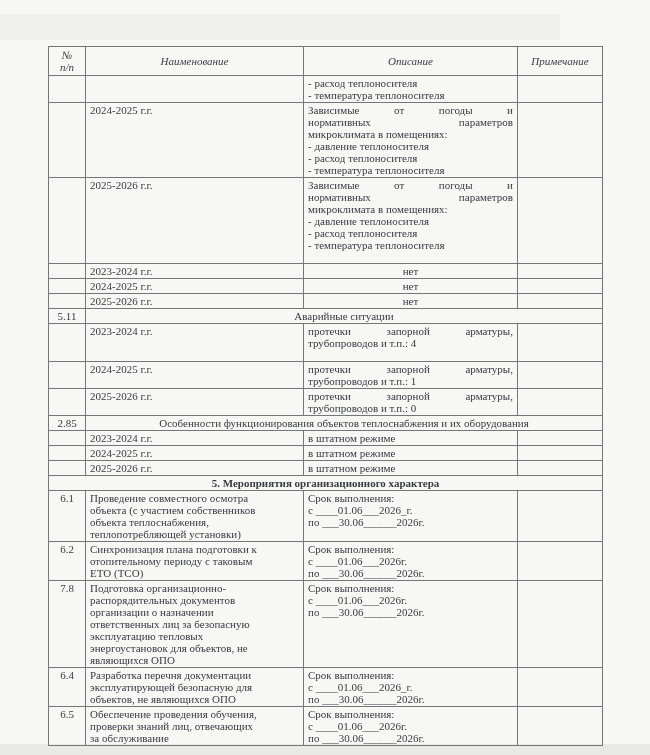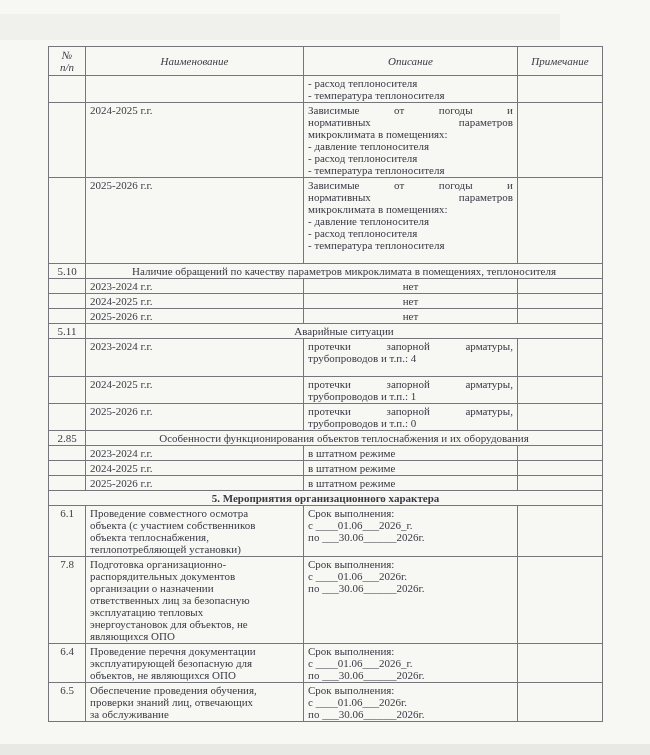--- a/index.html
+++ b/index.html
@@ -103,24 +103,20 @@
           <div class="a-f">Зависимые от погоды и</div>
           <div class="a-f">нормативных параметров</div>
           <div class="a-l">микроклимата в помещениях:</div>
           <div class="a-l">- давление теплоносителя</div>
           <div class="a-l">- расход теплоносителя</div>
           <div class="a-l">- температура теплоносителя</div>
         </td>
         <td class="c-note"></td>
       </tr>
       <tr>
-        <td class="c-num">5.10</td>
-        <td class="c-span" colspan="3">Наличие обращений по качеству параметров микроклимата в помещениях, теплоносителя</td>
-      </tr>
-      <tr>
         <td class="c-num"></td>
         <td class="c-name">
           <div>2023-2024 г.г.</div>
         </td>
         <td class="c-desc">
           <div class="a-c">нет</div>
         </td>
         <td class="c-note"></td>
       </tr>
       <tr>
@@ -221,20 +217,34 @@
         <td class="c-num">6.1</td>
         <td class="c-name">
           <div>Проведение совместного осмотра</div>
           <div>объекта (с участием собственников</div>
           <div>объекта теплоснабжения,</div>
           <div>теплопотребляющей установки)</div>
         </td>
         <td class="c-desc">
           <div class="a-l">Срок выполнения:</div>
           <div class="a-l">с ____01.06___2026_г.</div>
+          <div class="a-l">по ___30.06______2026г.</div>
+        </td>
+        <td class="c-note"></td>
+      </tr>
+      <tr>
+        <td class="c-num">6.2</td>
+        <td class="c-name">
+          <div>Синхронизация плана подготовки к</div>
+          <div>отопительному периоду с таковым</div>
+          <div>ЕТО (ТСО)</div>
+        </td>
+        <td class="c-desc">
+          <div class="a-l">Срок выполнения:</div>
+          <div class="a-l">с ____01.06___2026г.</div>
           <div class="a-l">по ___30.06______2026г.</div>
         </td>
         <td class="c-note"></td>
       </tr>
       <tr>
         <td class="c-num">7.8</td>
         <td class="c-name">
           <div>Подготовка организационно-</div>
           <div>распорядительных документов</div>
           <div>организации о назначении</div>
@@ -246,21 +256,21 @@
         <td class="c-desc">
           <div class="a-l">Срок выполнения:</div>
           <div class="a-l">с ____01.06___2026г.</div>
           <div class="a-l">по ___30.06______2026г.</div>
         </td>
         <td class="c-note"></td>
       </tr>
       <tr>
         <td class="c-num">6.4</td>
         <td class="c-name">
-          <div>Проведение перечня документации</div>
+          <div>Разработка перечня документации</div>
           <div>эксплуатирующей безопасную для</div>
           <div>объектов, не являющихся ОПО</div>
         </td>
         <td class="c-desc">
           <div class="a-l">Срок выполнения:</div>
           <div class="a-l">с ____01.06___2026_г.</div>
           <div class="a-l">по ___30.06______2026г.</div>
         </td>
         <td class="c-note"></td>
       </tr>

